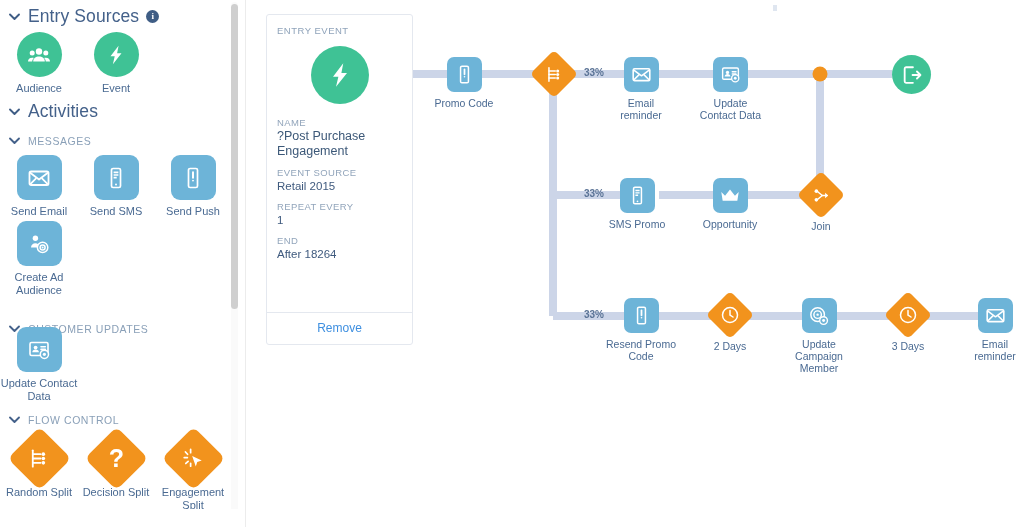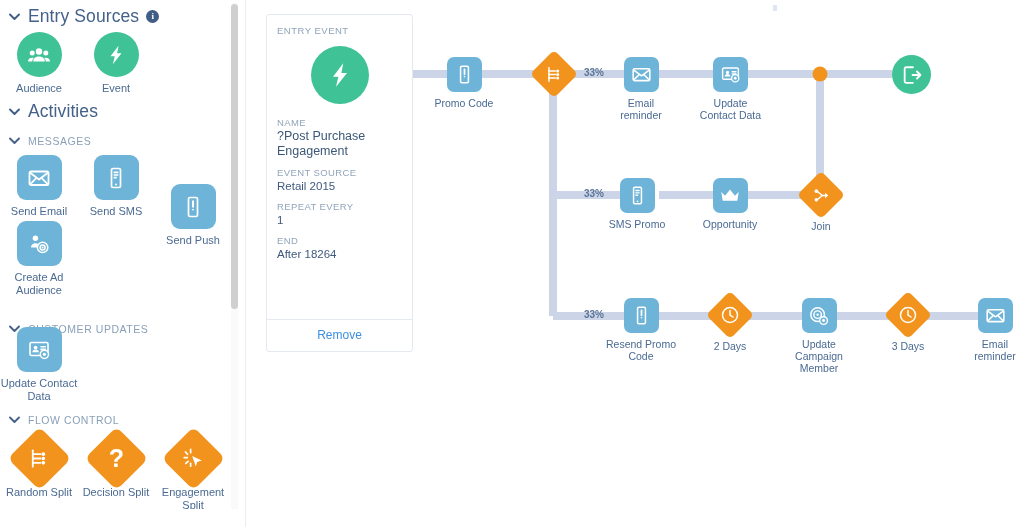--- a/index.html
+++ b/index.html
@@ -180,21 +180,21 @@
     <div class="pal-ico sq">
       <svg width="24" height="24" viewBox="0 0 24 24" fill="none" stroke="#ffffff" stroke-width="1.7">
         <rect x="7.5" y="2.5" width="9" height="19" rx="1.6"></rect>
           <path d="M9.6 6.4h4.8M9.6 9h4.8M9.6 11.6h3.1"></path>
           <circle cx="12" cy="18.6" r="1" fill="#fff" stroke="none"></circle>
       </svg>
     </div>
     <div class="pal-label">Send SMS</div>
   </div>
 
-  <div class="palette-item" style="left:154px;top:155px;margin-top:29px;">
+  <div class="palette-item" style="left:154px;top:155px;">
     <div class="pal-ico sq">
       <svg width="24" height="24" viewBox="0 0 24 24" fill="none" stroke="#ffffff" stroke-width="1.7">
         <rect x="7.5" y="2.5" width="9" height="19" rx="1.6"></rect>
           <path d="M12 6.2v5.6" stroke-linecap="round" stroke-width="2"></path>
           <circle cx="12" cy="14.6" r=".95" fill="#fff" stroke="none"></circle>
       </svg>
     </div>
     <div class="pal-label">Send Push</div>
   </div>
 
@@ -337,21 +337,21 @@
         <div class="ep-name">?Post Purchase Engagement</div>
       </div>
       <div class="ep-field">
         <div class="ep-flabel">EVENT SOURCE</div>
         <div class="ep-fvalue">Retail 2015</div>
       </div>
       <div class="ep-field">
         <div class="ep-flabel">REPEAT EVERY</div>
         <div class="ep-fvalue">1</div>
       </div>
-      <div class="ep-field" style="margin-bottom:18px;">
+      <div class="ep-field" style="margin-bottom:11px;">
         <div class="ep-flabel">END</div>
         <div class="ep-fvalue">After 18264</div>
       </div>
     </div>
     <div id="ep-remove">Remove</div>
   </div>
 
   <div class="node" style="left:183px;top:57px;width:70px;">
     <div class="node-ico ni-sq">
       <svg width="21" height="21" viewBox="0 0 24 24" fill="none" stroke="#fff" stroke-width="1.7">

